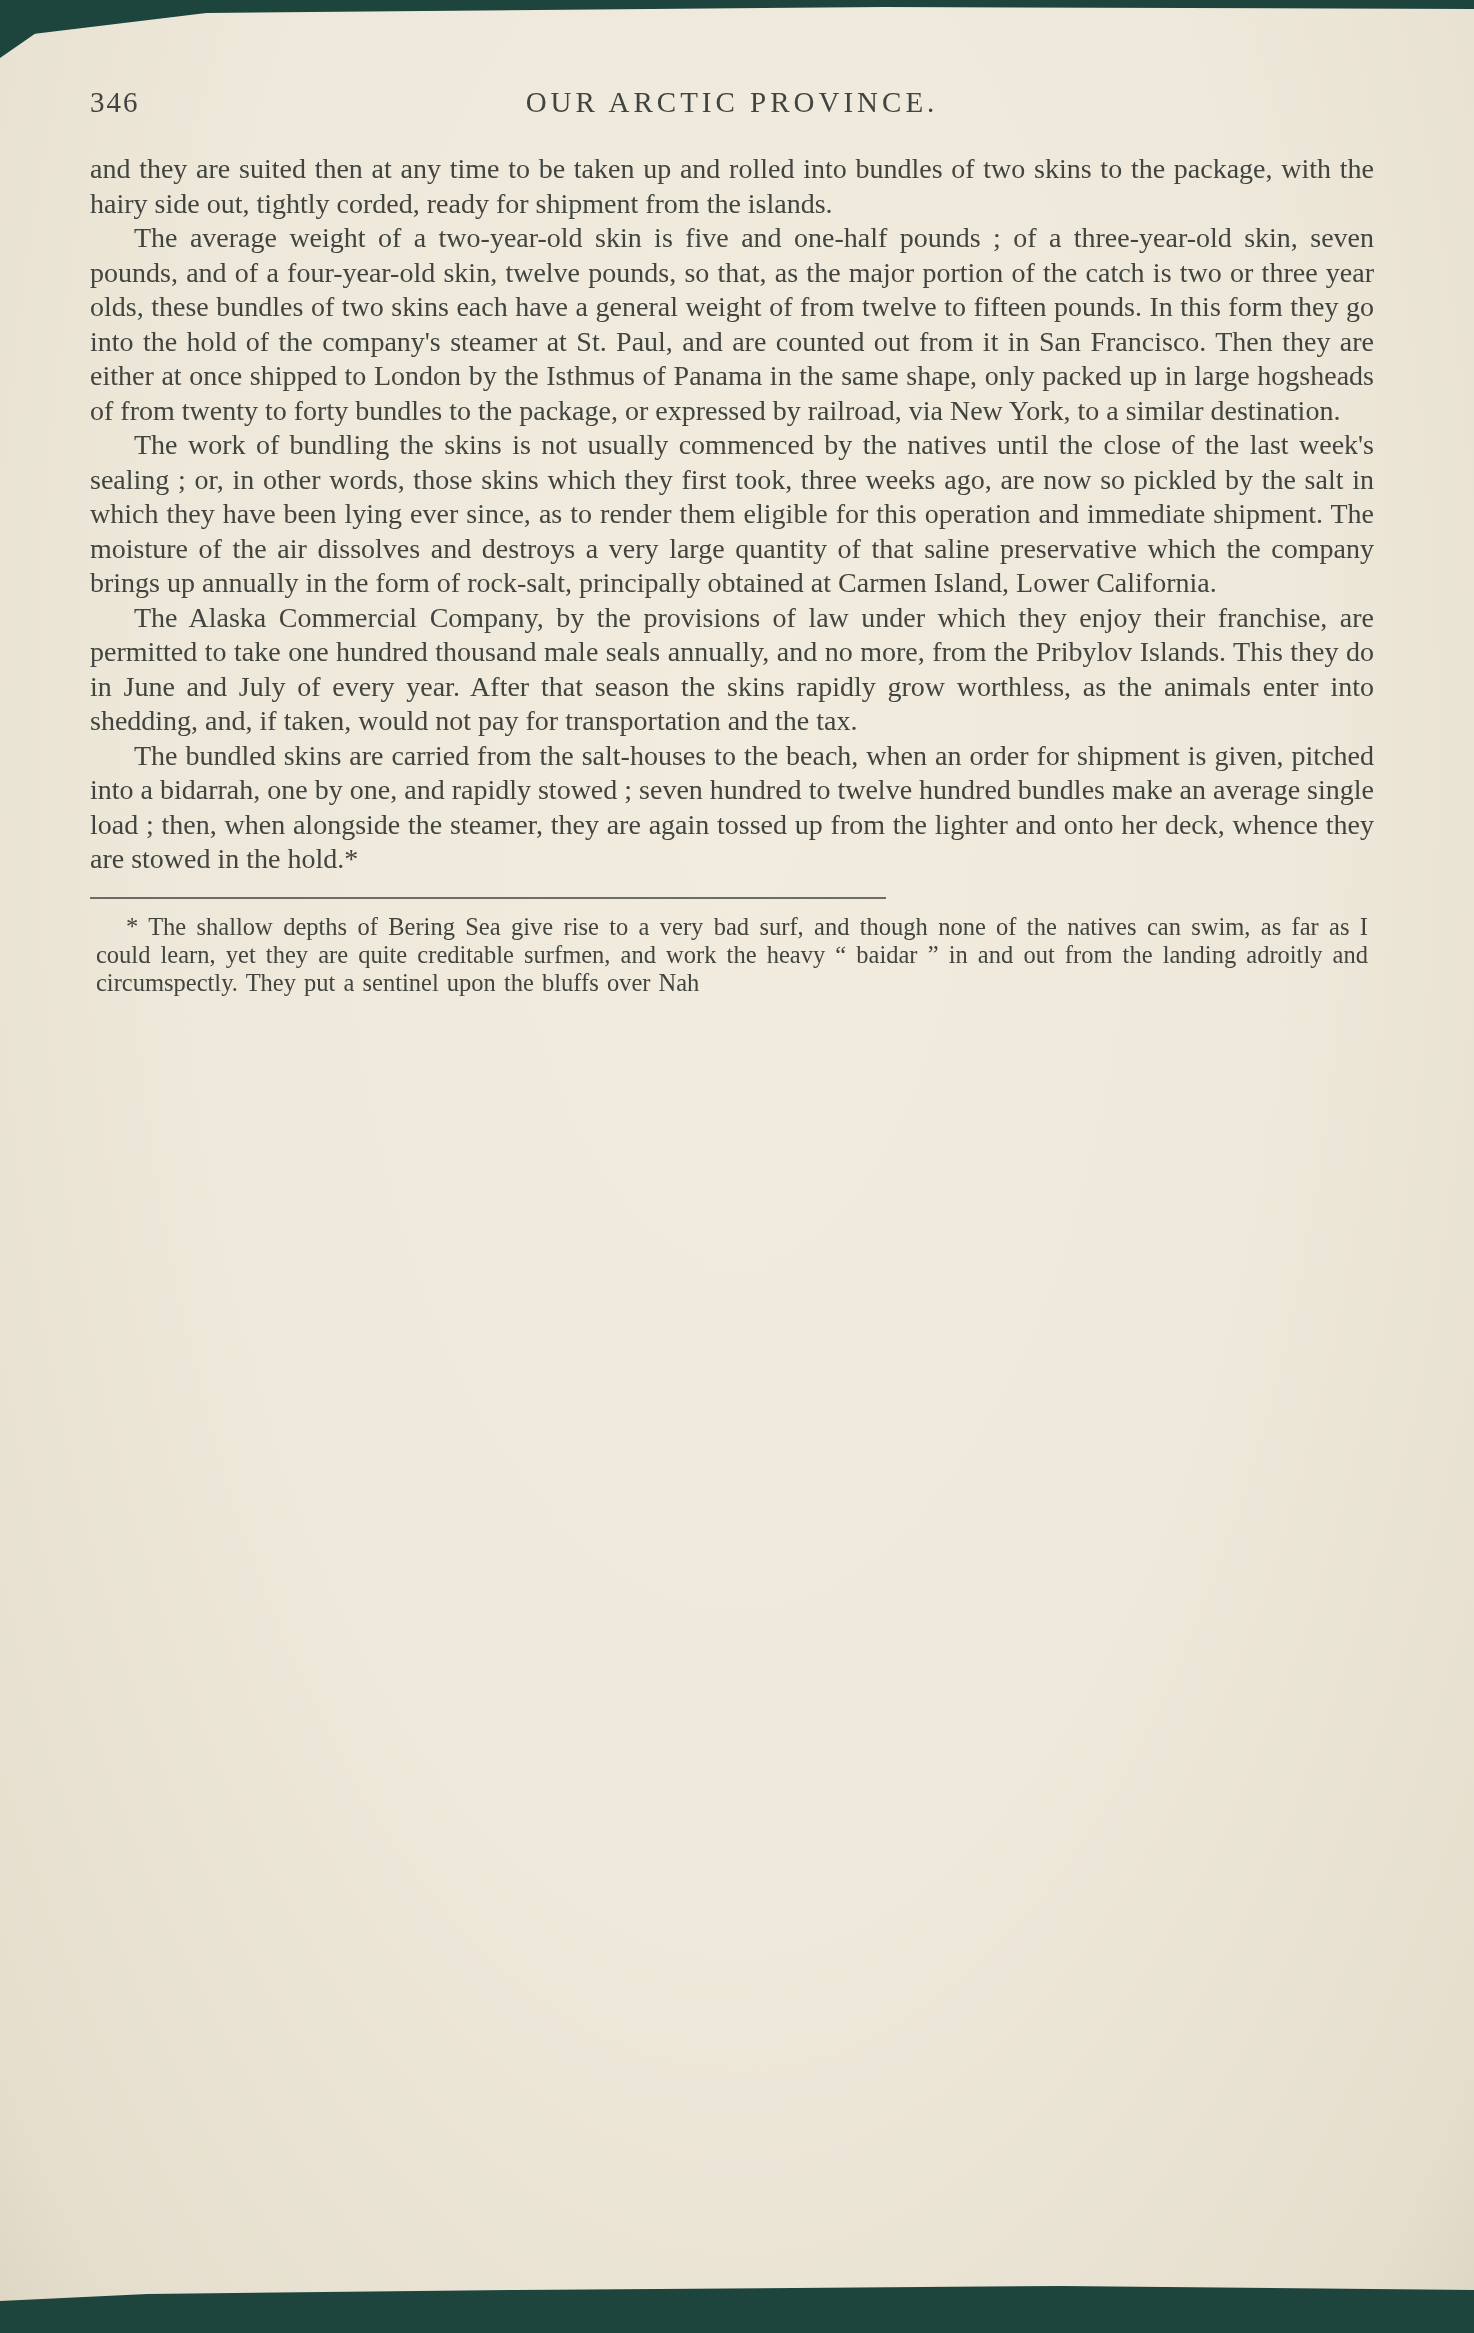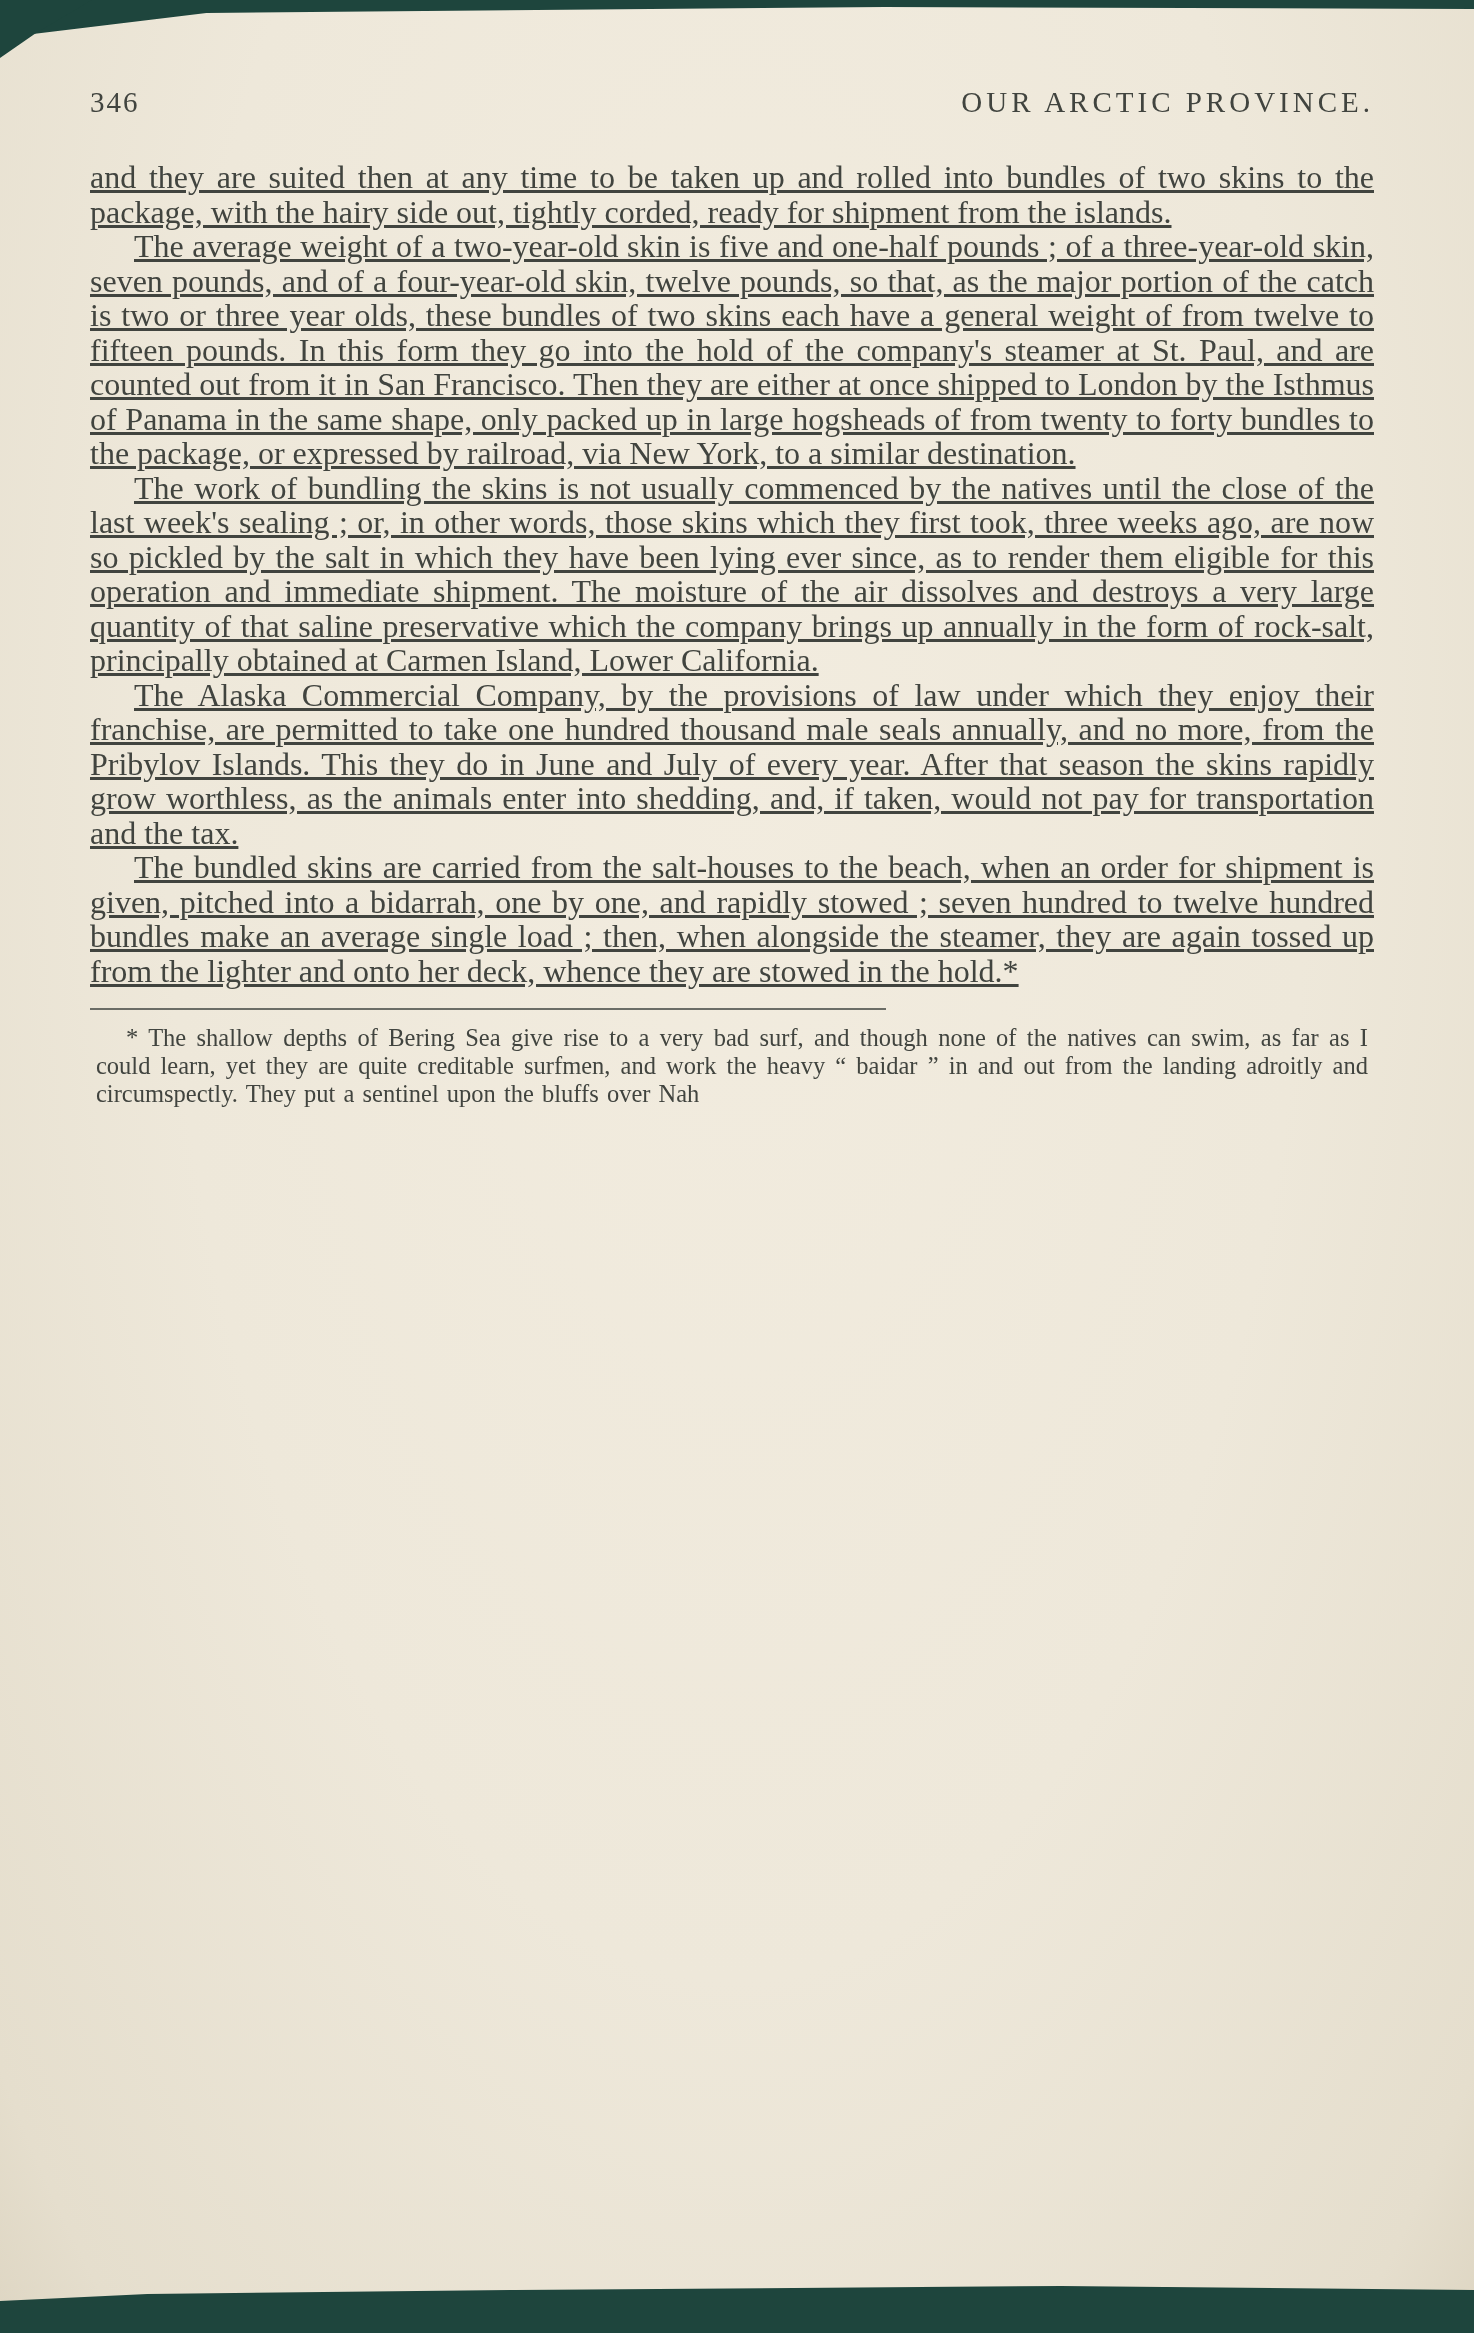--- a/index.html
+++ b/index.html
@@ -52,30 +52,29 @@
     font-size: 29px;
     line-height: 36px;
   }
   .pagenum {
     position: absolute;
     left: 0; top: 0;
     letter-spacing: 2px;
   }
   .running-title {
     display: block;
-    text-align: right;
+    text-align: center;
     letter-spacing: 4px;
     white-space: nowrap;
   }
   .body-text {
-    margin-top: 34px;
-    font-size: 32px;
+    margin-top: 26px;
+    font-size: 28px;
     line-height: 34.5px;
     text-align: justify;
-    text-decoration: underline;
   }
   .body-text p {
     margin: 0;
     text-indent: 44px;
   }
   .body-text p.noindent { text-indent: 0; }
   .footnote-rule {
     margin: 20px 0 14px 0;
     width: 62%;
     height: 0;

